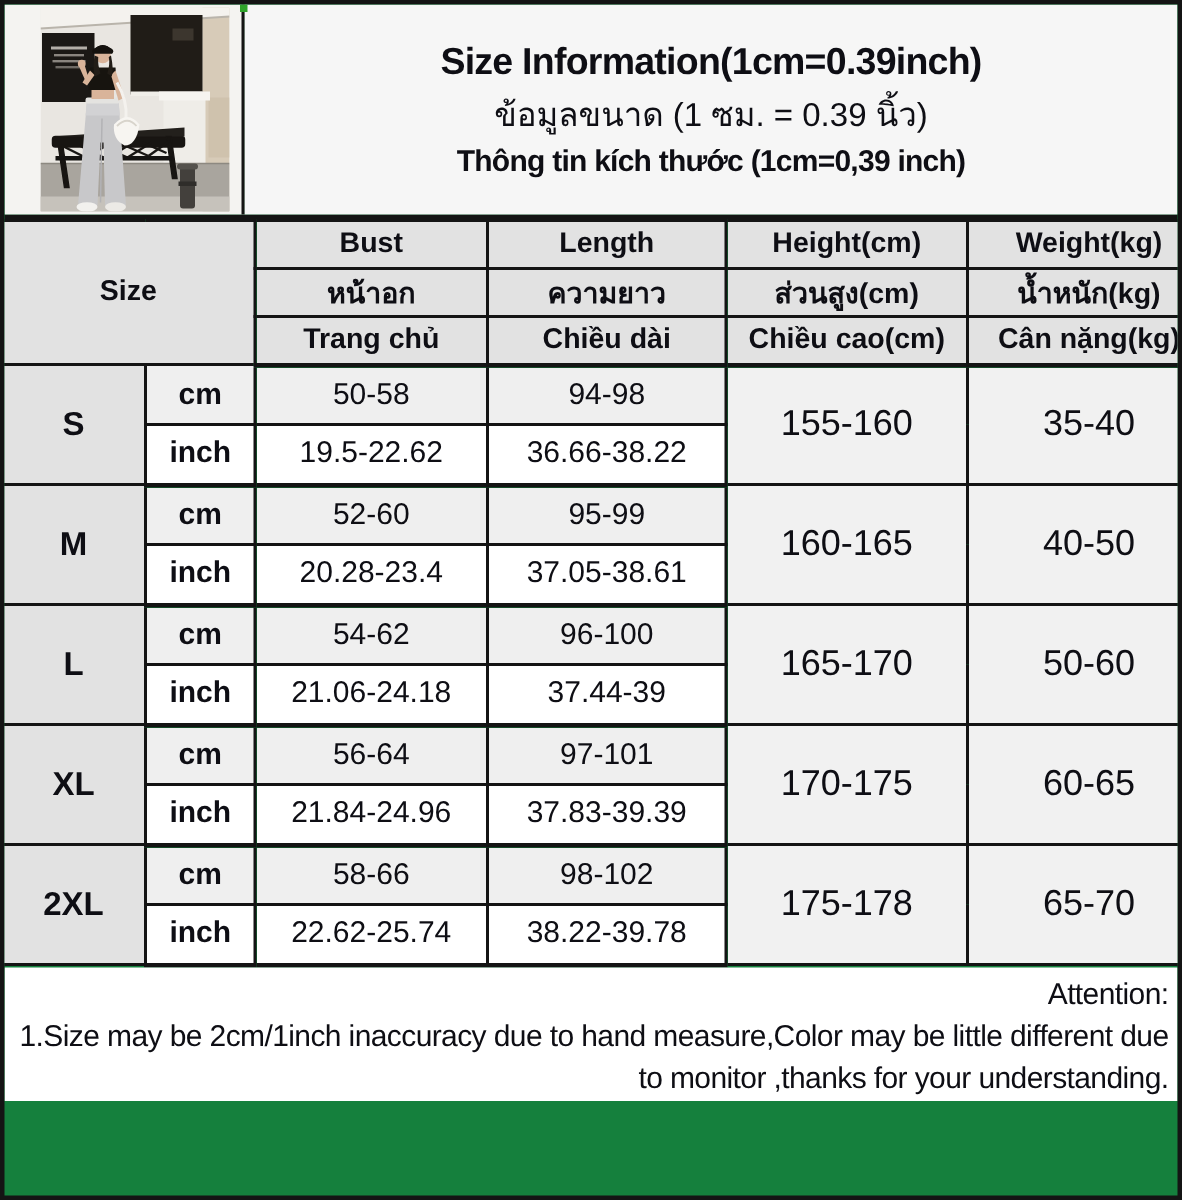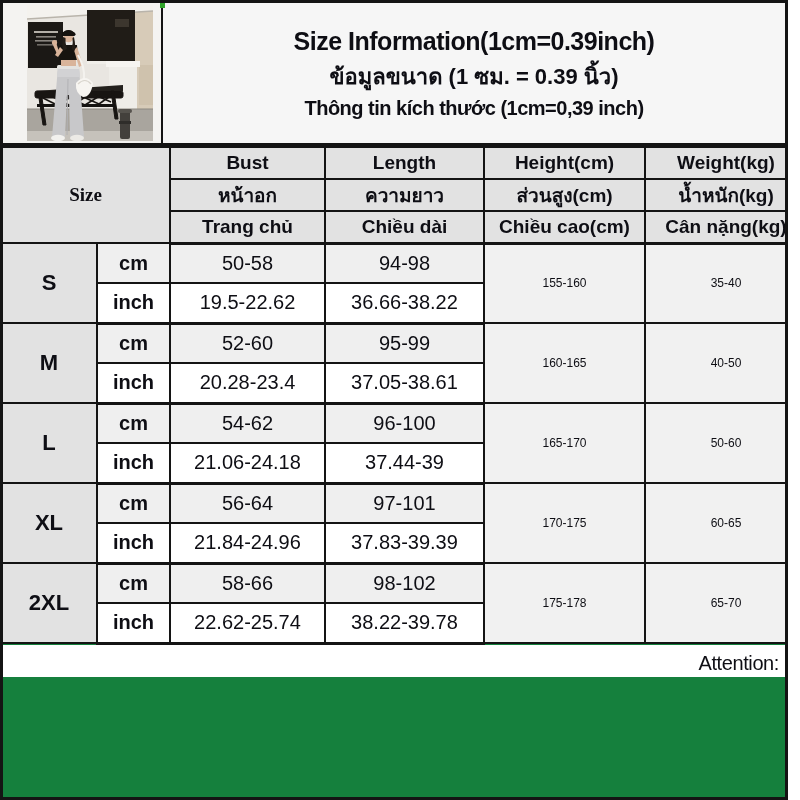--- a/index.html
+++ b/index.html
@@ -33,50 +33,50 @@
     background:#2fa32a;z-index:5;
   }
   .title-cell{
     flex:1;
     background:#f6f6f6;
     display:flex;flex-direction:column;justify-content:center;align-items:center;
     gap:3px;
     text-align:center;
   }
   .title-en{font-size:25px;font-weight:bold;letter-spacing:-0.5px;}
-  .title-th{font-size:22px;font-weight:bold;}
+  .title-th{font-size:22px;font-weight:normal;}
   .title-vi{font-size:20px;font-weight:bold;letter-spacing:-0.5px;}
   
   table.size-table{
     width:800px;
     border-collapse:collapse;
     table-layout:fixed;
     margin-left:-3px;
     width:806px;
   }
   table.size-table td{
     box-sizing:border-box;
     border:2px solid #141414;
     text-align:center;
     vertical-align:middle;
     padding:0;
     overflow:hidden;
     white-space:nowrap;
   }
   tr.hdr{height:32px;}
   tr.hdr td{background:#e2e2e2;font-weight:bold;font-size:19px;margin-left:48px;}
-  td.size-span{background:#e2e2e2;font-weight:bold;font-size:23px;font-family:Liberation Serif, serif;}
+  td.size-span{background:#e2e2e2;font-weight:bold;font-size:23px;}
   tr.row-cm{height:40px;}
   tr.row-inch{height:40px;}
   tr.row-cm td{background:#efefef;}
   tr.row-inch td{background:#ffffff;margin-top:39px;}
   td.size-letter{background:#e2e2e2 !important;font-weight:bold;font-size:22px;}
   td.unit{font-weight:bold;font-size:20px;}
   td.val{font-size:20px;}
-  td.merged{background:#f1f1f1 !important;font-size:12px;}
+  td.merged{background:#f1f1f1 !important;font-size:24px;}
   tr.row-inch td{border-bottom-width:3px;}
   tr.hdr-last td{border-bottom-width:3px;}
   
   .attention{
     padding:4px 6px 0 5px;
     font-size:20px;
     letter-spacing:-0.4px;
     line-height:1.42;
     background:#ffffff;
   }
@@ -277,15 +277,16 @@
         <tr class="row-inch">
           <td class="unit">inch</td>
           <td class="val">22.62-25.74</td>
           <td class="val">38.22-39.78</td>
         </tr>
       </tbody>
   </table>
 
   <div class="attention">
     <div>Attention:</div>
+    <div>1.Size may be 2cm/1inch inaccuracy due to hand measure,Color may be little different due to monitor ,thanks for your understanding.</div>
   </div>
 
 </div>
 
 </body></html>

